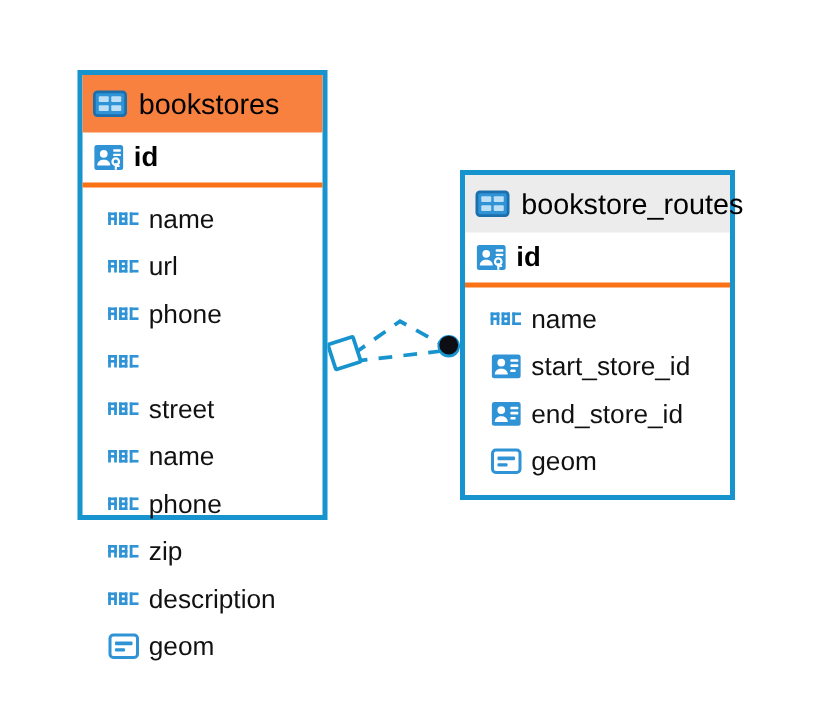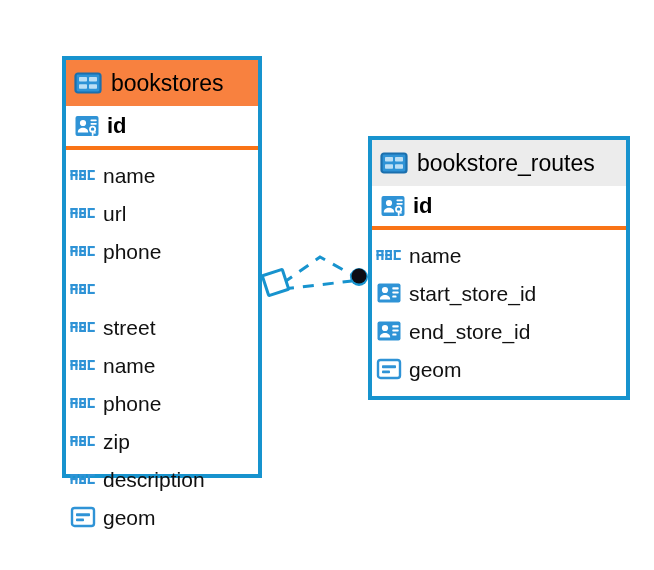--- a/index.html
+++ b/index.html
@@ -59,21 +59,21 @@
   }
 
   .field-list {
     padding: 6px 0 6px 0;
   }
   .field-row {
     display: flex;
     align-items: center;
     gap: 7px;
     height: 38px;
-    padding: 0 4px;
+    padding: 0 20px;
     box-sizing: border-box;
   }
   .field-label {
     font-size: 21px;
     color: #111111;
     line-height: 1;
     white-space: nowrap;
   }
 
   
@@ -116,21 +116,21 @@
   <g>
     <rect x="265" y="272" width="21" height="21" rx="1" transform="rotate(-18 275.5 282.5)" fill="#ffffff" stroke="#1793ce" stroke-width="3"></rect>
   </g>
 
   <g>
     <circle cx="359" cy="277" r="9" fill="#1793ce"></circle>
     <circle cx="359" cy="276" r="7.5" fill="#0d0d14"></circle>
   </g>
 </svg>
 
-<div class="entity" style="left:62px; top:56px; width:200px; height:422px;">
+<div class="entity" style="left:62px; top:56px; width:200px; height:360px;">
 
   <div class="entity-header accent">
     <svg class="icon icon-tbl" viewBox="0 0 28 24">
       <rect x="1.5" y="2.5" width="25" height="19" rx="2.5" fill="#2f93d6" stroke="#1b6fad" stroke-width="2.2"></rect>
       <rect x="5" y="6" width="8" height="4.6" rx="0.8" fill="#bcdff5"></rect>
       <rect x="15" y="6" width="8" height="4.6" rx="0.8" fill="#bcdff5"></rect>
       <rect x="5" y="13.2" width="8" height="4.6" rx="0.8" fill="#bcdff5"></rect>
       <rect x="15" y="13.2" width="8" height="4.6" rx="0.8" fill="#bcdff5"></rect>
     </svg>
     <span class="entity-title">bookstores</span>
@@ -335,21 +335,21 @@
       <svg class="icon icon-sq" viewBox="0 0 26 26">
         <rect x="2" y="4" width="22" height="18" rx="2.6" fill="#ffffff" stroke="#2f93d6" stroke-width="2.4"></rect>
         <rect x="6" y="9.2" width="14" height="3" rx="0.8" fill="#2f93d6"></rect>
         <rect x="6" y="14.6" width="8" height="2.6" rx="0.8" fill="#2f93d6"></rect>
       </svg>
       <span class="field-label">geom</span>
     </div>
   </div>
 </div>
 
-<div class="entity" style="left:368px; top:136px; width:262px; height:264px;">
+<div class="entity" style="left:368px; top:136px; width:220px; height:264px;">
 
   <div class="entity-header neutral">
     <svg class="icon icon-tbl" viewBox="0 0 28 24">
       <rect x="1.5" y="2.5" width="25" height="19" rx="2.5" fill="#2f93d6" stroke="#1b6fad" stroke-width="2.2"></rect>
       <rect x="5" y="6" width="8" height="4.6" rx="0.8" fill="#bcdff5"></rect>
       <rect x="15" y="6" width="8" height="4.6" rx="0.8" fill="#bcdff5"></rect>
       <rect x="5" y="13.2" width="8" height="4.6" rx="0.8" fill="#bcdff5"></rect>
       <rect x="15" y="13.2" width="8" height="4.6" rx="0.8" fill="#bcdff5"></rect>
     </svg>
     <span class="entity-title">bookstore_routes</span>

